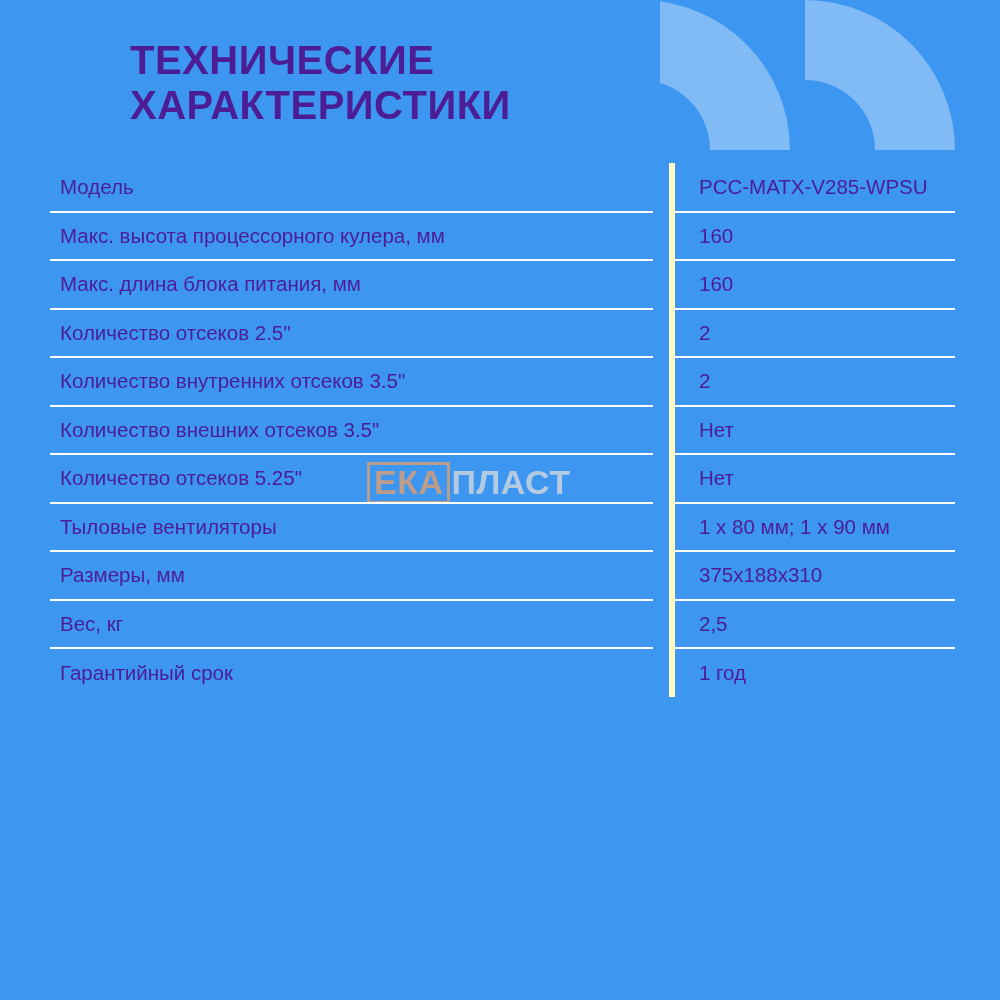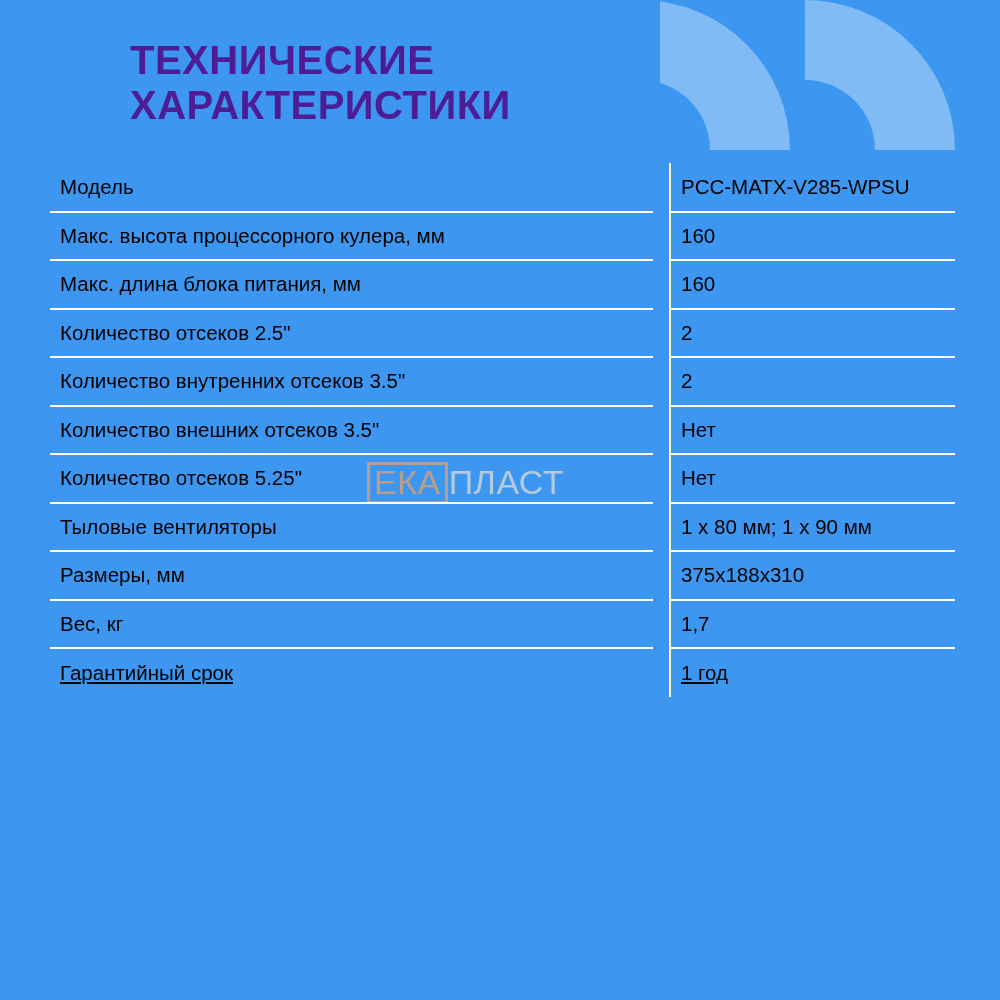--- a/index.html
+++ b/index.html
@@ -53,56 +53,55 @@
     width: 905px;
     border-collapse: collapse;
     z-index: 4;
   }
 
   .spec-table tr {
     height: 48.5px;
   }
 
   .spec-table td {
-    color: #000000;
+    color: #4c1d95;
     font-size: 20.5px;
     vertical-align: middle;
     padding: 0;
     border-bottom: 2px solid #ffffff;
   }
 
   .spec-table td.label {
     width: 585px;
     padding-left: 10px;
     padding-right: 8px;
   }
 
   .spec-table td.gap {
     width: 16px;
     border-bottom: none;
   }
 
   .spec-table td.value {
-    padding-left: 10px;
-    border-left: 2px solid #fef9c3;
+    padding-left: 24px;
+    border-left: 6px solid #fef9c3;
   }
 
   .spec-table tr:last-child td {
     border-bottom: none;
-    text-decoration: underline;
   }
 
   
   .watermark {
     position: absolute;
     left: 367px;
     top: 462px;
     z-index: 3;
     font-size: 34px;
-    font-weight: normal;
+    font-weight: bold;
     letter-spacing: 0.5px;
     color: #e7a06a;
     opacity: 0.75;
     white-space: nowrap;
     display: flex;
     align-items: center;
   }
   .watermark .wm-box {
     border: 3px solid #e7a06a;
     padding: 0 4px 2px 4px;
@@ -179,21 +178,21 @@
           <td class="value">1 x 80 мм; 1 x 90 мм</td>
         </tr>
         <tr>
           <td class="label">Размеры, мм</td>
           <td class="gap"></td>
           <td class="value">375x188x310</td>
         </tr>
         <tr>
           <td class="label">Вес, кг</td>
           <td class="gap"></td>
-          <td class="value">1,7</td>
+          <td class="value">2,5</td>
         </tr>
         <tr>
           <td class="label">Гарантийный срок</td>
           <td class="gap"></td>
           <td class="value">1 год</td>
         </tr>
       </tbody>
   </table>
 
 </div>

